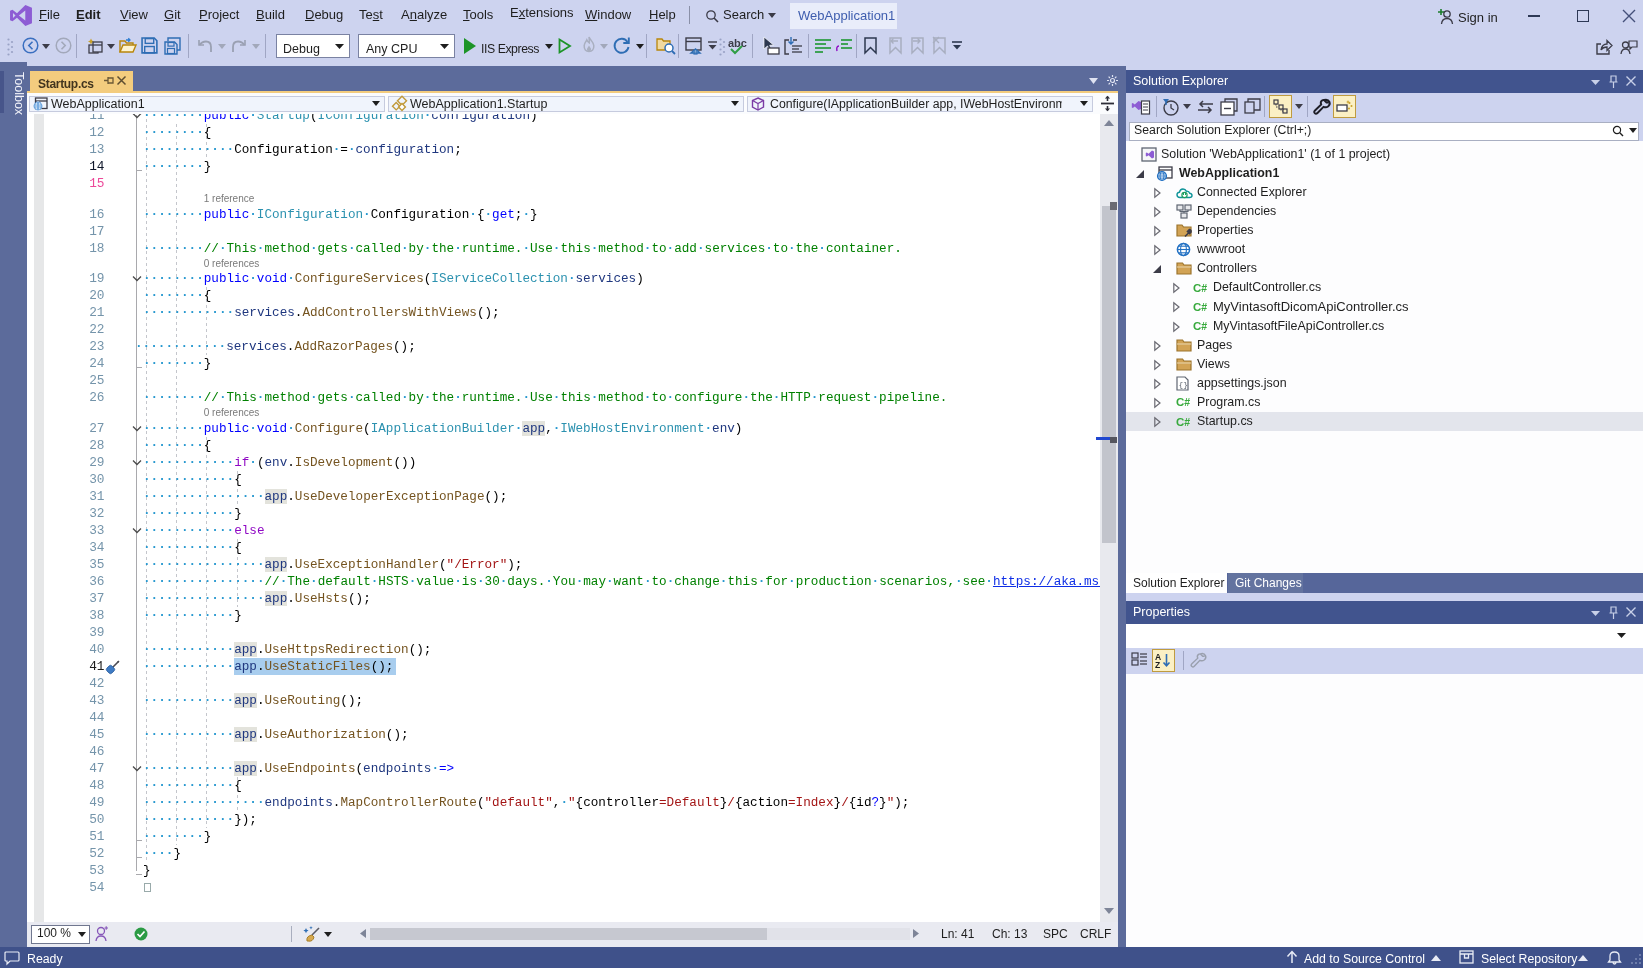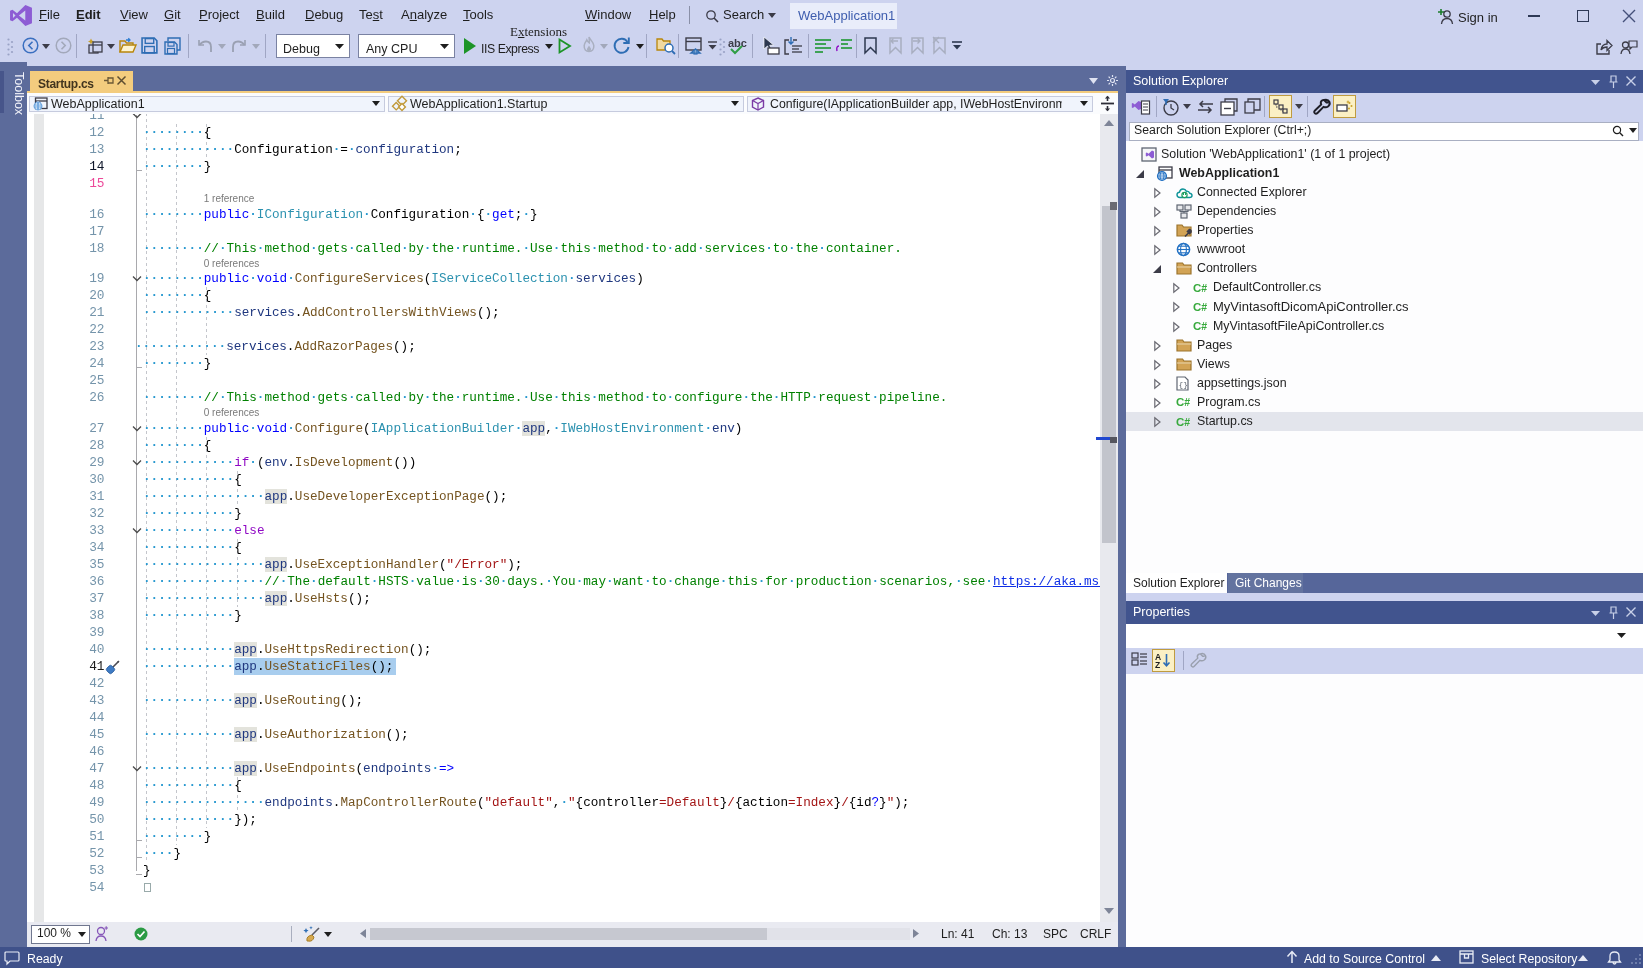--- a/index.html
+++ b/index.html
@@ -26,21 +26,21 @@
 <div class="t " style="left:39px;top:5px;"><u>F</u>ile</div>
 <div class="t " style="left:76px;top:5px;font-weight:bold;"><u>E</u>dit</div>
 <div class="t " style="left:120px;top:5px;"><u>V</u>iew</div>
 <div class="t " style="left:164px;top:5px;"><u>G</u>it</div>
 <div class="t " style="left:199px;top:5px;"><u>P</u>roject</div>
 <div class="t " style="left:256px;top:5px;"><u>B</u>uild</div>
 <div class="t " style="left:305px;top:5px;"><u>D</u>ebug</div>
 <div class="t " style="left:359px;top:5px;">Te<u>s</u>t</div>
 <div class="t " style="left:401px;top:5px;">A<u>n</u>alyze</div>
 <div class="t " style="left:463px;top:5px;"><u>T</u>ools</div>
-<div class="t " style="left:510px;top:22px;font-family:Liberation Serif, serif;">E<u>x</u>tensions</div>
+<div class="t " style="left:510px;top:3px;">E<u>x</u>tensions</div>
 <div class="t " style="left:585px;top:5px;"><u>W</u>indow</div>
 <div class="t " style="left:649px;top:5px;"><u>H</u>elp</div>
 <div style="left:689px;top:6px;width:1px;height:18px;background:#8a90a8"></div>
 <svg style="left:705px;top:9px" width="14" height="14" viewBox="0 0 14 14">
 <circle cx="6" cy="6" r="4.2" fill="none" stroke="#3a3a46" stroke-width="1.3"></circle>
 <line x1="9" y1="9" x2="13" y2="13" stroke="#3a3a46" stroke-width="1.6"></line>
   </svg>
 <div class="t " style="left:723px;top:5px;">Search</div>
 <svg style="left:768px;top:13px" width="8" height="5">
     <path d="M0 0 L8 0 L4 5 Z" fill="#3a3a46"></path>
@@ -316,20 +316,21 @@
     <div style="left:109px;top:1.0px;width:1px;height:755.5px;background:#a9a9ad"></div>
     <div class="guide" style="left:118.5px;top:-7.0px;width:1px;height:754.5px;"></div>
     <div class="guide" style="left:148.864px;top:10.0px;width:1px;height:720.5px;"></div>
     <div class="guide" style="left:179.228px;top:10.0px;width:1px;height:34.0px;"></div>
     <div class="guide" style="left:179.228px;top:172.99999999999997px;width:1px;height:68.0px;"></div>
     <div class="guide" style="left:179.228px;top:322.5px;width:1px;height:391.0px;"></div>
     <div class="guide" style="left:209.59199999999998px;top:356.5px;width:1px;height:34.0px;"></div>
     <div class="guide" style="left:209.59199999999998px;top:424.5px;width:1px;height:68.0px;"></div>
     <div class="guide" style="left:209.59199999999998px;top:662.5px;width:1px;height:34.0px;"></div>
     <div style="left:207.09199999999998px;top:543.5px;width:162.411px;height:17.0px;background:#a8cdee"></div>
+    <div class="code" style="left:116.0px;top:-7.0px"><s class="w">·</s><s class="w">·</s><s class="w">·</s><s class="w">·</s><s class="w">·</s><s class="w">·</s><s class="w">·</s><s class="w">·</s><s class="k">public</s><s class="w">·</s><s class="t1">Startup</s><s class="b">(</s><s class="t1">IConfiguration</s><s class="w">·</s><s class="p">configuration</s><s class="b">)</s></div>
     <div class="num" style="left:33px;top:-7.0px;width:44.5px;color:#7494aa">11</div>
     <div class="code" style="left:116.0px;top:10.0px"><s class="b"><s class="w">·</s><s class="w">·</s><s class="w">·</s><s class="w">·</s><s class="w">·</s><s class="w">·</s><s class="w">·</s><s class="w">·</s>{</s></div>
     <div class="num" style="left:33px;top:10.0px;width:44.5px;color:#7494aa">12</div>
     <div class="code" style="left:116.0px;top:27.0px"><s class="w">·</s><s class="w">·</s><s class="w">·</s><s class="w">·</s><s class="w">·</s><s class="w">·</s><s class="w">·</s><s class="w">·</s><s class="w">·</s><s class="w">·</s><s class="w">·</s><s class="w">·</s><s class="b">Configuration</s><s class="w">·</s><s class="b">=</s><s class="w">·</s><s class="p">configuration</s><s class="b">;</s></div>
     <div class="num" style="left:33px;top:27.0px;width:44.5px;color:#7494aa">13</div>
     <div class="code" style="left:116.0px;top:44.0px"><s class="b"><s class="w">·</s><s class="w">·</s><s class="w">·</s><s class="w">·</s><s class="w">·</s><s class="w">·</s><s class="w">·</s><s class="w">·</s>}</s></div>
     <div class="num" style="left:33px;top:44.0px;width:44.5px;color:#0f172a">14</div>
     <div class="code" style="left:116.0px;top:61.0px"></div>
     <div class="num" style="left:33px;top:61.0px;width:44.5px;color:#ec4899">15</div>
     <div class="code" style="left:116.0px;top:91.5px"><s class="w">·</s><s class="w">·</s><s class="w">·</s><s class="w">·</s><s class="w">·</s><s class="w">·</s><s class="w">·</s><s class="w">·</s><s class="k">public</s><s class="w">·</s><s class="t1">IConfiguration</s><s class="w">·</s><s class="b">Configuration</s><s class="w">·</s><s class="b">{</s><s class="w">·</s><s class="k">get</s><s class="b">;</s><s class="w">·</s><s class="b">}</s></div>

